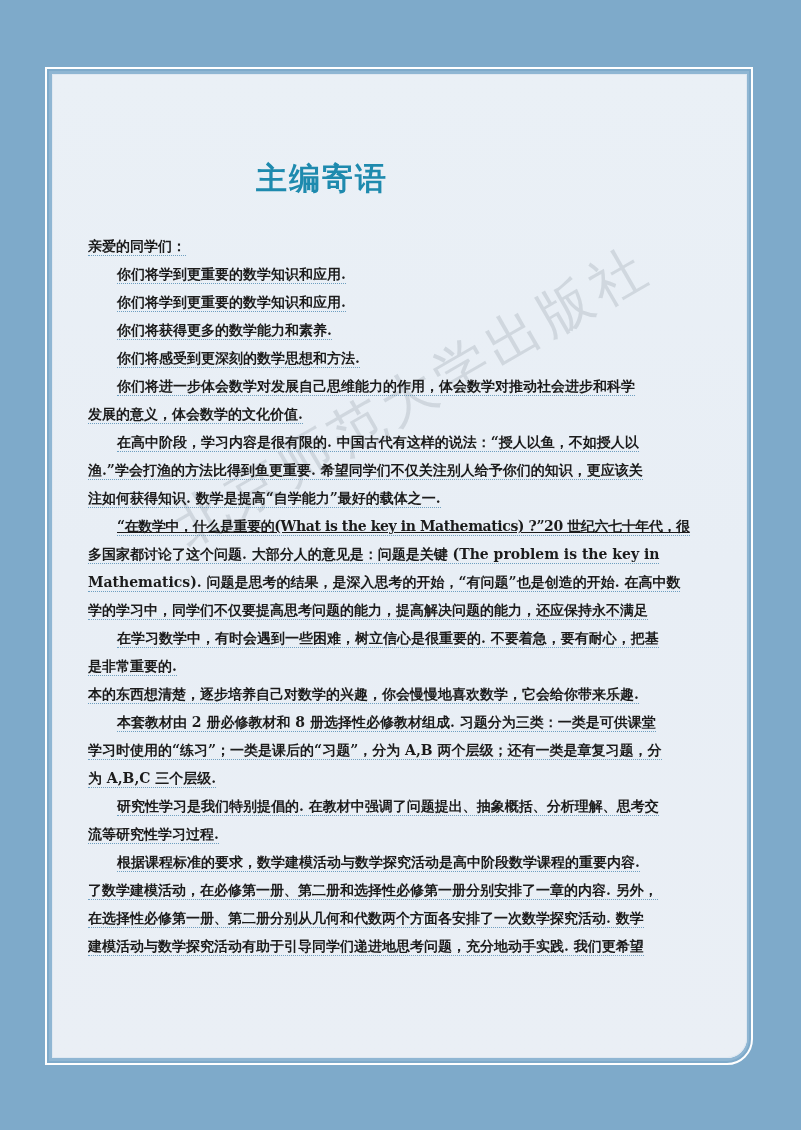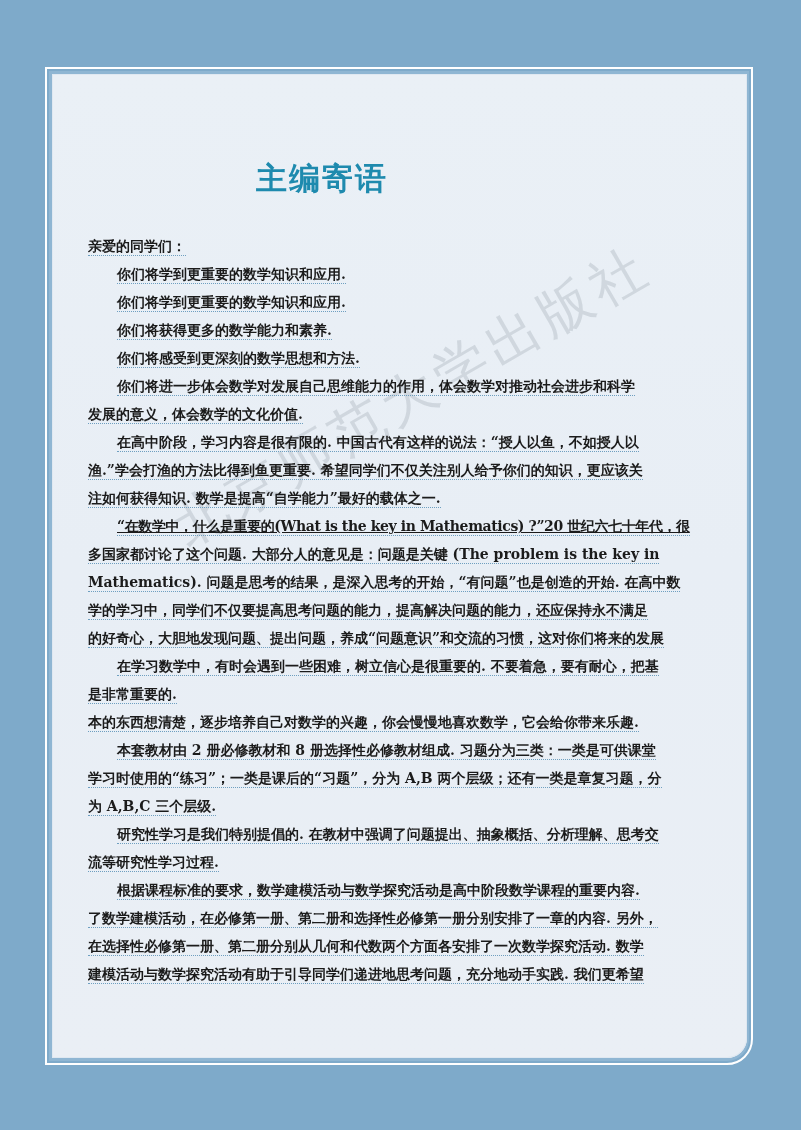--- a/index.html
+++ b/index.html
@@ -113,21 +113,20 @@
   <div class="line indent"><span class="u">你们将感受到更深刻的数学思想和方法.</span></div>
   <div class="line indent"><span class="u">你们将进一步体会数学对发展自己思维能力的作用，体会数学对推动社会进步和科学</span></div>
   <div class="line"><span class="u">发展的意义，体会数学的文化价值.</span></div>
   <div class="line indent"><span class="u">在高中阶段，学习内容是很有限的. 中国古代有这样的说法：“授人以鱼，不如授人以</span></div>
   <div class="line"><span class="u">渔.”学会打渔的方法比得到鱼更重要. 希望同学们不仅关注别人给予你们的知识，更应该关</span></div>
   <div class="line"><span class="u">注如何获得知识. 数学是提高“自学能力”最好的载体之一.</span></div>
   <div class="line indent"><span class="u" style="letter-spacing: -0.39089px; text-decoration: underline;">“在数学中，什么是重要的(What is the key in Mathematics) ?”20 世纪六七十年代，很</span></div>
   <div class="line"><span class="u">多国家都讨论了这个问题. 大部分人的意见是：问题是关键 (The problem is the key in</span></div>
   <div class="line"><span class="u">Mathematics). 问题是思考的结果，是深入思考的开始，“有问题”也是创造的开始. 在高中数</span></div>
   <div class="line"><span class="u">学的学习中，同学们不仅要提高思考问题的能力，提高解决问题的能力，还应保持永不满足</span></div>
-  <div class="line"><span class="u">的好奇心，大胆地发现问题、提出问题，养成“问题意识”和交流的习惯，这对你们将来的发展</span></div>
   <div class="line indent"><span class="u">在学习数学中，有时会遇到一些困难，树立信心是很重要的. 不要着急，要有耐心，把基</span></div>
   <div class="line"><span class="u">是非常重要的.</span></div>
   <div class="line"><span class="u">本的东西想清楚，逐步培养自己对数学的兴趣，你会慢慢地喜欢数学，它会给你带来乐趣.</span></div>
   <div class="line indent"><span class="u">本套教材由 2 册必修教材和 8 册选择性必修教材组成. 习题分为三类：一类是可供课堂</span></div>
   <div class="line"><span class="u">学习时使用的“练习”；一类是课后的“习题”，分为 A,B 两个层级；还有一类是章复习题，分</span></div>
   <div class="line"><span class="u">为 A,B,C 三个层级.</span></div>
   <div class="line indent"><span class="u">研究性学习是我们特别提倡的. 在教材中强调了问题提出、抽象概括、分析理解、思考交</span></div>
   <div class="line"><span class="u">流等研究性学习过程.</span></div>
   <div class="line indent"><span class="u">根据课程标准的要求，数学建模活动与数学探究活动是高中阶段数学课程的重要内容.</span></div>
   <div class="line"><span class="u">了数学建模活动，在必修第一册、第二册和选择性必修第一册分别安排了一章的内容. 另外，</span></div>

